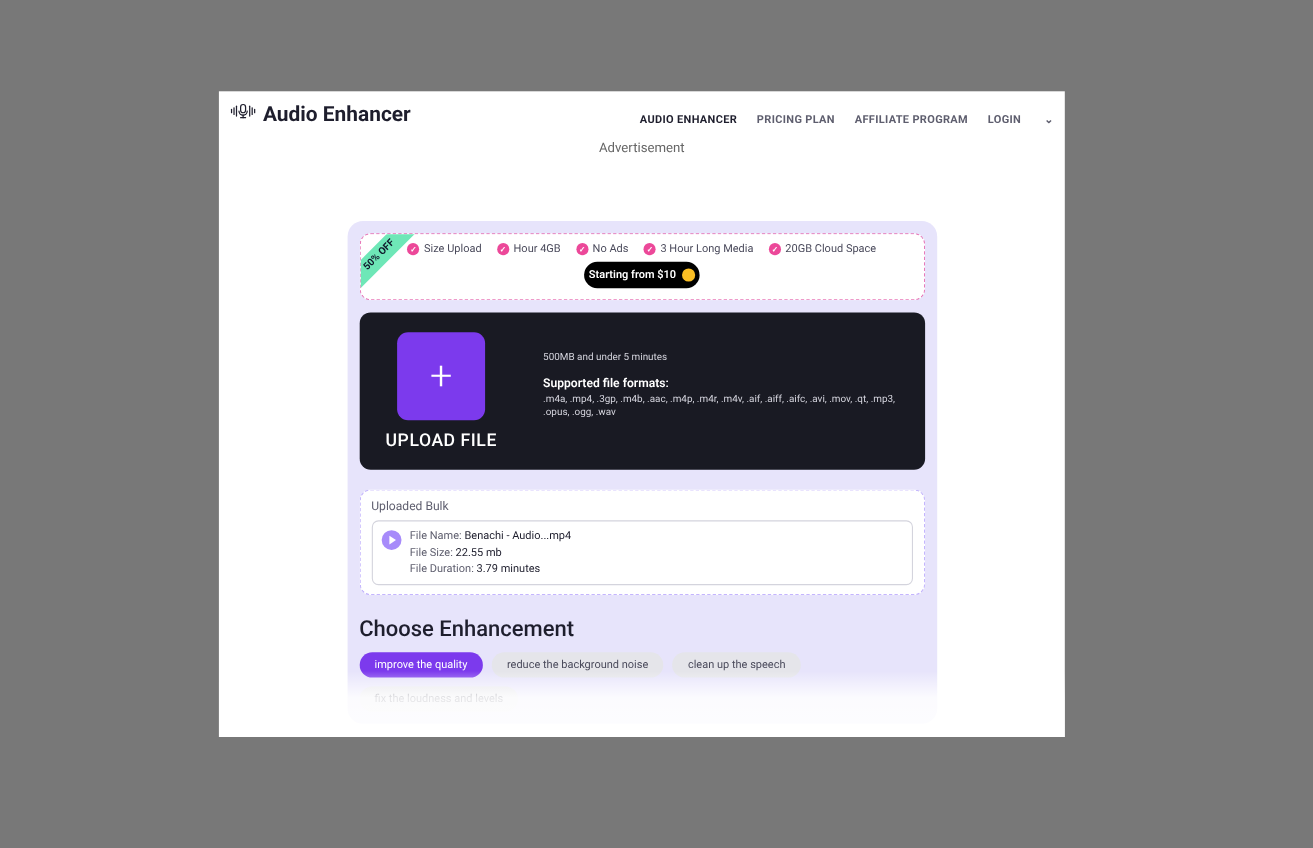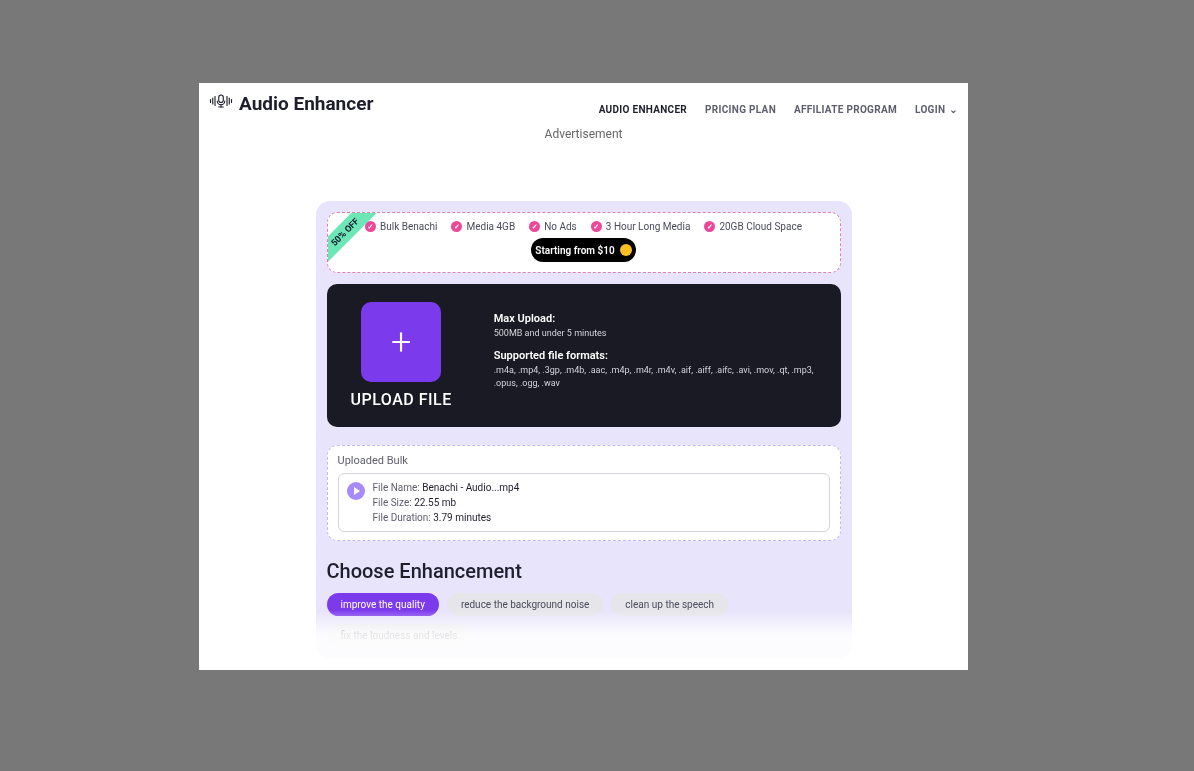--- a/index.html
+++ b/index.html
@@ -43,21 +43,21 @@
       gap: 18px;
     }
     .nav-item {
       font-size: 10px;
       font-weight: 700;
       color: #5e5e6e;
       letter-spacing: 0.3px;
       cursor: pointer;
     }
     .nav-item.active { color: #1e1e2d; }
-    .nav-login { display: flex; align-items: center; gap: 4px; }
+    .nav-login { display: flex; align-items: center; gap: 21px; }
     .chevron-icon { font-size: 10px; color: #5e5e6e; }
     .ad-label {
       text-align: center;
       font-size: 12px;
       color: #666;
       margin-top: 4px;
       margin-bottom: 60px;
     }
     .main-panel {
       margin: 0 auto;
@@ -305,25 +305,25 @@
   </div>
 
   <div class="ad-label">Advertisement</div>
 
   <div class="main-panel">
     <div class="promo-bar">
       <div class="promo-ribbon">50% OFF</div>
       <div class="promo-features">
         <span class="feature">
             <span class="check-circle">✓</span>
-            <span>Bulk Benachi</span>
-          </span>
-        <span class="feature">
-            <span class="check-circle">✓</span>
-            <span>Media 4GB</span>
+            <span>Size Upload</span>
+          </span>
+        <span class="feature">
+            <span class="check-circle">✓</span>
+            <span>Hour 4GB</span>
           </span>
         <span class="feature">
             <span class="check-circle">✓</span>
             <span>No Ads</span>
           </span>
         <span class="feature">
             <span class="check-circle">✓</span>
             <span>3 Hour Long Media</span>
           </span>
         <span class="feature">
@@ -341,21 +341,20 @@
 
     <div class="upload-box">
       <div class="upload-left">
         <div class="upload-square">
           <span class="plus-icon">+</span>
         </div>
         <div class="upload-label">UPLOAD FILE</div>
       </div>
       <div class="upload-right">
         <div class="upload-right-block">
-          <div class="upload-right-title">Max Upload:</div>
           <div class="upload-right-detail">500MB and under 5 minutes</div>
         </div>
         <div class="upload-right-block">
           <div class="upload-right-title">Supported file formats:</div>
           <div class="upload-right-detail">.m4a, .mp4, .3gp, .m4b, .aac, .m4p, .m4r, .m4v, .aif, .aiff, .aifc, .avi, .mov, .qt, .mp3, .opus, .ogg, .wav</div>
         </div>
       </div>
     </div>
 
     <div class="uploaded-section">

